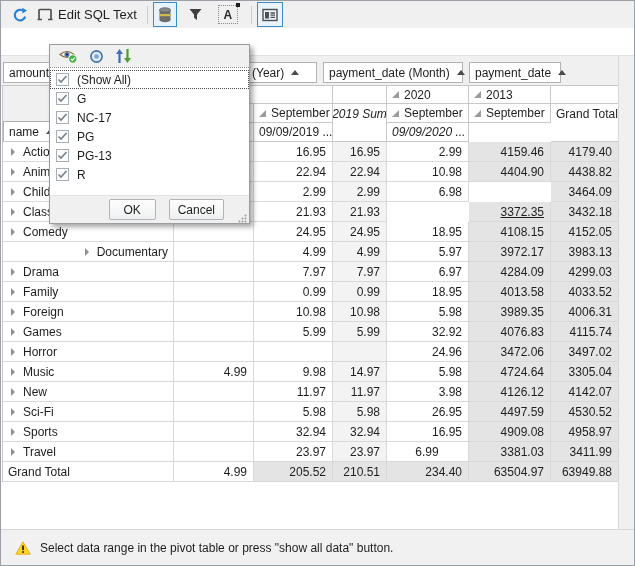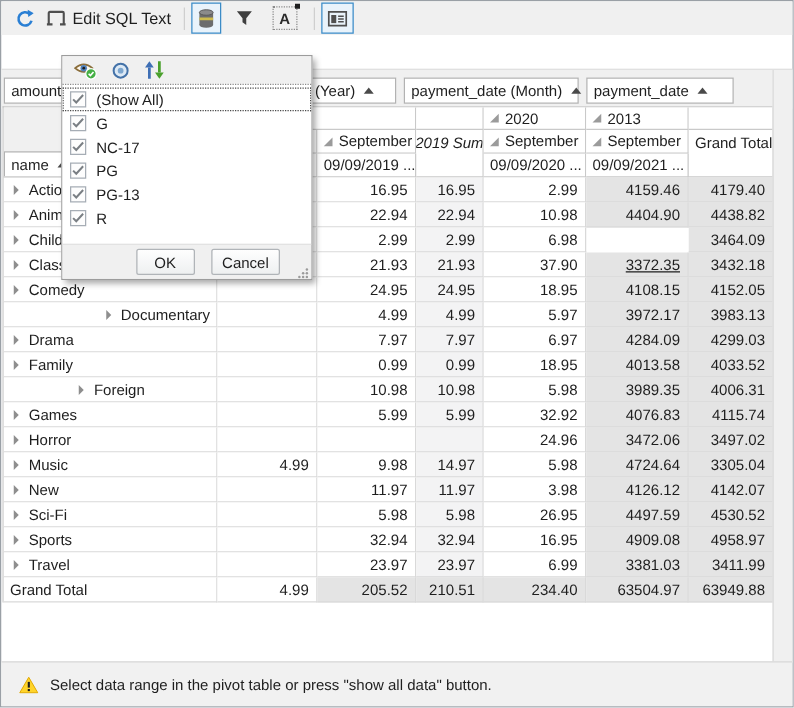--- a/index.html
+++ b/index.html
@@ -134,21 +134,21 @@
       <span>amount</span>
     </div>
     <div class="chip" style="left:245px;top:6px;width:71px;">
       <span>(Year)</span>
       <span class="sort-up"></span>
     </div>
     <div class="chip" style="left:322px;top:6px;width:140px;">
       <span>payment_date (Month)</span>
       <span class="sort-up"></span>
     </div>
-    <div class="chip" style="left:468px;top:6px;width:118px;">
+    <div class="chip" style="left:468px;top:6px;width:92px;">
       <span>payment_date</span>
       <span class="sort-up"></span>
     </div>
   </div>
 
   <div class="grid" id="grid">
       <div class="cell hdr hdr-corner" style="grid-area: 1 / 1 / span 3;">
         <div class="chip" style="left: 0px; bottom: -1px; width: 60px;">
           <span>name</span>
           <span class="sort-up"></span>
@@ -181,25 +181,22 @@
         <span class="expand-tri"></span>
         <span>September</span>
       </div>
       <div class="cell hdr topalign" style="grid-area: 2 / 7 / span 2;">
         <span>Grand Total</span>
       </div>
       <div class="cell hdr" style="grid-area: 3 / 2;"></div>
       <div class="cell hdr" style="grid-area: 3 / 3;">
         <span>09/09/2019 ...</span>
       </div>
-      <div class="cell hdr" style="grid-area: 3 / 5;">
+      <div class="cell hdr" style="grid-area: 3 / 5; font-style: italic;">
         <span>09/09/2020 ...</span>
-      </div>
-      <div class="cell hdr" style="grid-area: 3 / 6;">
-        <span>09/09/2021 ...</span>
       </div>
       <div class="cell " style="grid-area: 4 / 1;">
         <span class="row-tri"></span>
         <span>Action</span>
       </div>
       <div class="cell num" style="grid-area: 4 / 2;">
         <span></span>
       </div>
       <div class="cell num" style="grid-area: 4 / 3;">
         <span>16.95</span>
@@ -263,23 +260,20 @@
       </div>
       <div class="cell num" style="grid-area: 7 / 2;">
         <span></span>
       </div>
       <div class="cell num" style="grid-area: 7 / 3;">
         <span>21.93</span>
       </div>
       <div class="cell num tint" style="grid-area: 7 / 4;">
         <span>21.93</span>
       </div>
-      <div class="cell num" style="grid-area: 7 / 5;">
-        <span>37.90</span>
-      </div>
       <div class="cell num sel" style="grid-area: 7 / 6; text-decoration: underline;">
         <span>3372.35</span>
       </div>
       <div class="cell num sel" style="grid-area: 7 / 7;">
         <span>3432.18</span>
       </div>
       <div class="cell " style="grid-area: 8 / 1;">
         <span class="row-tri"></span>
         <span>Comedy</span>
       </div>
@@ -360,21 +354,21 @@
       </div>
       <div class="cell num" style="grid-area: 11 / 5;">
         <span>18.95</span>
       </div>
       <div class="cell num sel" style="grid-area: 11 / 6;">
         <span>4013.58</span>
       </div>
       <div class="cell num sel" style="grid-area: 11 / 7;">
         <span>4033.52</span>
       </div>
-      <div class="cell " style="grid-area: 12 / 1; justify-content: center;">
+      <div class="cell " style="grid-area: 12 / 1;">
         <span class="row-tri"></span>
         <span>Foreign</span>
       </div>
       <div class="cell num" style="grid-area: 12 / 2;">
         <span></span>
       </div>
       <div class="cell num" style="grid-area: 12 / 3;">
         <span>10.98</span>
       </div>
       <div class="cell num tint" style="grid-area: 12 / 4;">
@@ -527,21 +521,21 @@
       </div>
       <div class="cell num" style="grid-area: 19 / 2;">
         <span></span>
       </div>
       <div class="cell num" style="grid-area: 19 / 3;">
         <span>23.97</span>
       </div>
       <div class="cell num tint" style="grid-area: 19 / 4;">
         <span>23.97</span>
       </div>
-      <div class="cell num" style="grid-area: 19 / 5;">
+      <div class="cell num" style="grid-area: 19 / 5; justify-content: center;">
         <span>6.99</span>
       </div>
       <div class="cell num sel" style="grid-area: 19 / 6;">
         <span>3381.03</span>
       </div>
       <div class="cell num sel" style="grid-area: 19 / 7;">
         <span>3411.99</span>
       </div>
       <div class="cell " style="grid-area: 20 / 1;">
         <span>Grand Total</span>

